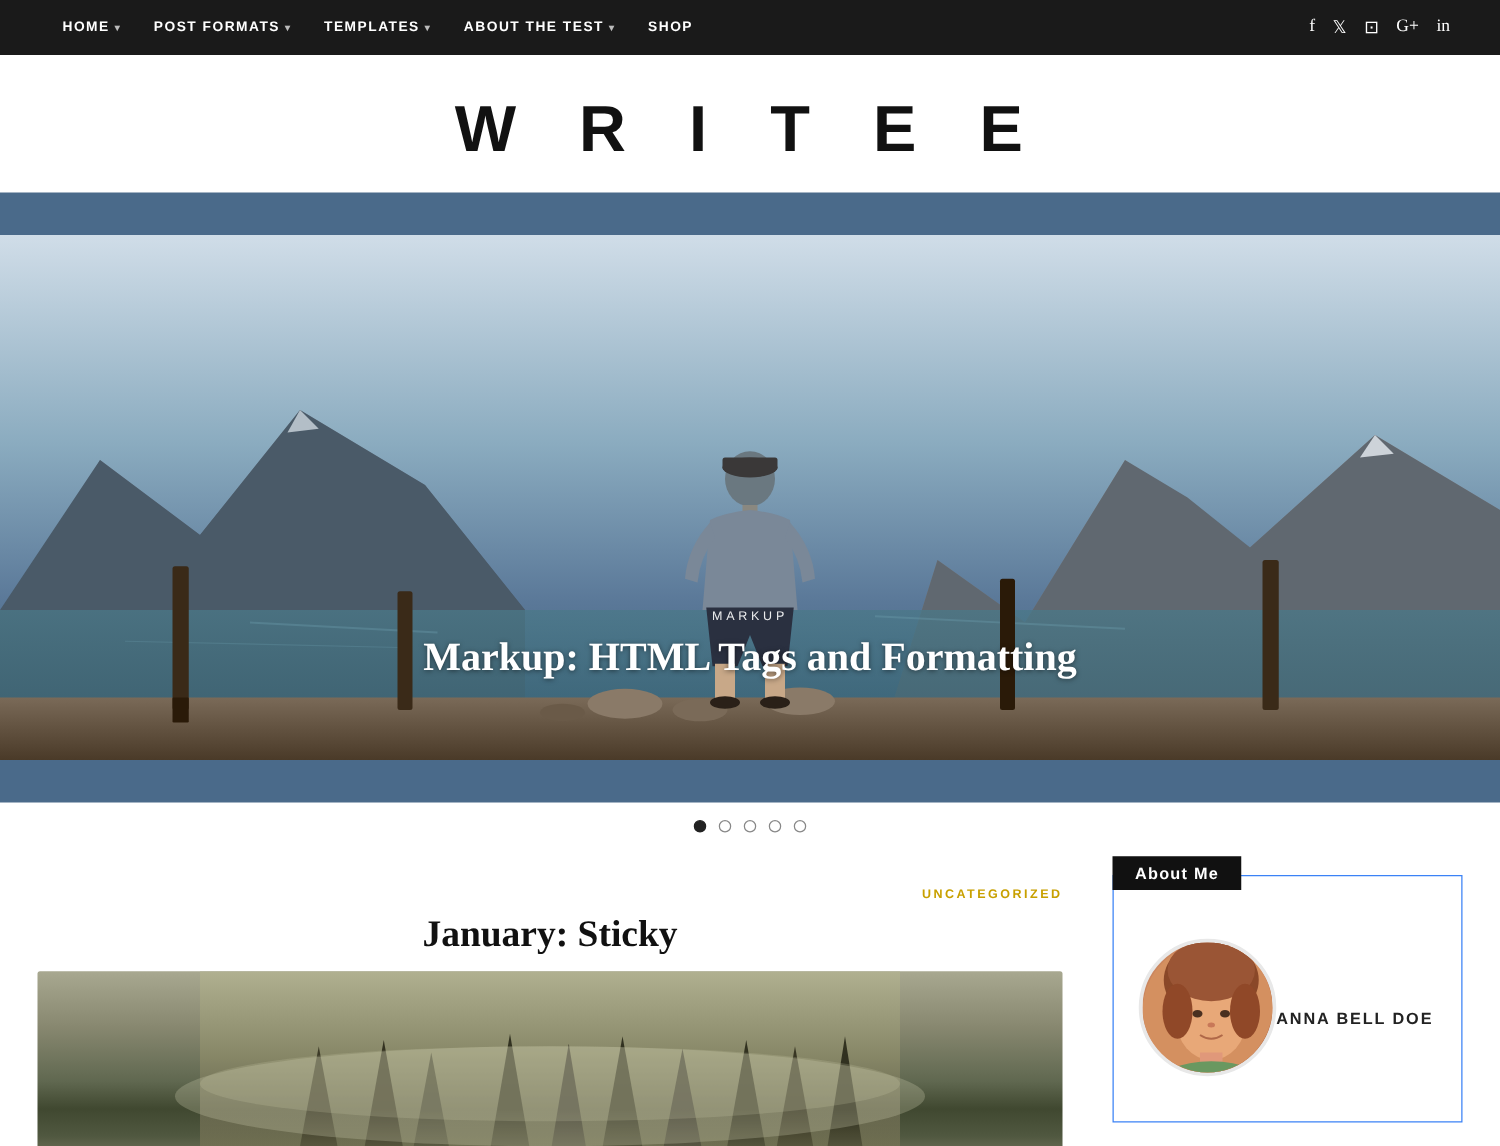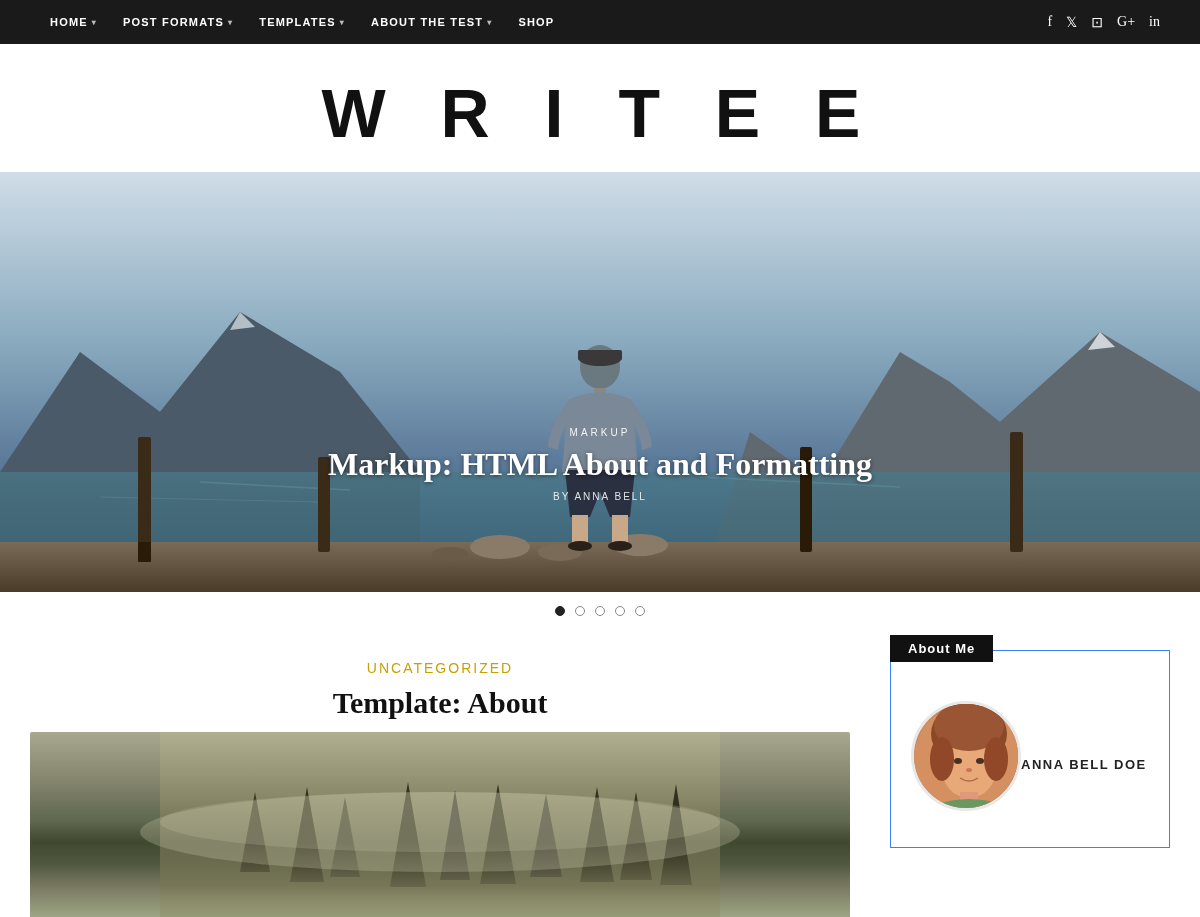--- a/index.html
+++ b/index.html
@@ -49,32 +49,32 @@
     }
 
     
     .logo-area {
       text-align: center;
       padding: 30px 0 20px;
       background: #fff;
     }
     .logo-text {
       font-family: Arial, Helvetica, sans-serif;
-      font-size: 68px;
+      font-size: 52px;
       font-weight: 900;
       letter-spacing: 18px;
       color: #111;
       text-transform: uppercase;
     }
 
     
     .hero {
       position: relative;
       width: 100%;
-      height: 420px;
+      height: 488px;
       overflow: hidden;
       background: #4a6a8a;
     }
 
     
     .hero-overlay {
       position: absolute;
       bottom: 90px;
       left: 50%;
       transform: translateX(-50%);
@@ -140,26 +140,26 @@
       padding-right: 40px;
     }
     .content-right {
       width: 280px;
       flex-shrink: 0;
     }
 
     
     .article-category {
       font-family: Arial, sans-serif;
-      font-size: 14px;
+      font-size: 10px;
       letter-spacing: 2px;
       text-transform: uppercase;
       color: #c8a000;
-      font-weight: 400;
-      text-align: center;
+      font-weight: 700;
+      text-align: right;
       margin-bottom: 10px;
       margin-top: 10px;
     }
     .article-title {
       font-family: Georgia, serif;
       font-size: 30px;
       font-weight: 700;
       color: #111;
       text-align: center;
       margin-bottom: 12px;
@@ -357,38 +357,37 @@
 
     <rect x="572" y="343" width="16" height="30" fill="#c8a888"></rect>
     <rect x="612" y="343" width="16" height="30" fill="#c8a888"></rect>
 
     <ellipse cx="580" cy="374" rx="12" ry="5" fill="#2a2018"></ellipse>
     <ellipse cx="620" cy="374" rx="12" ry="5" fill="#2a2018"></ellipse>
   </svg>
 
   <div class="hero-overlay">
     <div class="hero-category">MARKUP</div>
-    <div class="hero-title">Markup: HTML About and Formatting</div>
-    <div class="hero-byline">By ANNA BELL</div>
+    <div class="hero-title">Markup: HTML Tags and Formatting</div>
   </div>
 </div>
 
 <div class="slider-dots">
   <div class="dot active"></div>
   <div class="dot"></div>
   <div class="dot"></div>
   <div class="dot"></div>
   <div class="dot"></div>
 </div>
 
 <div class="main-content">
 
   <div class="content-left">
     <div class="article-category">UNCATEGORIZED</div>
-    <h1 class="article-title">Template: About</h1>
+    <h1 class="article-title">January: Sticky</h1>
     <div class="article-image">
       
       <svg width="100%" height="220" viewBox="0 0 560 220" xmlns="http://www.w3.org/2000/svg">
         <defs>
           <linearGradient id="forestGrad" x1="0" y1="0" x2="0" y2="1">
             <stop offset="0%" stop-color="#b0b090"></stop>
             <stop offset="30%" stop-color="#888868"></stop>
             <stop offset="55%" stop-color="#606048"></stop>
             <stop offset="70%" stop-color="#484830"></stop>
             <stop offset="85%" stop-color="#505838"></stop>

